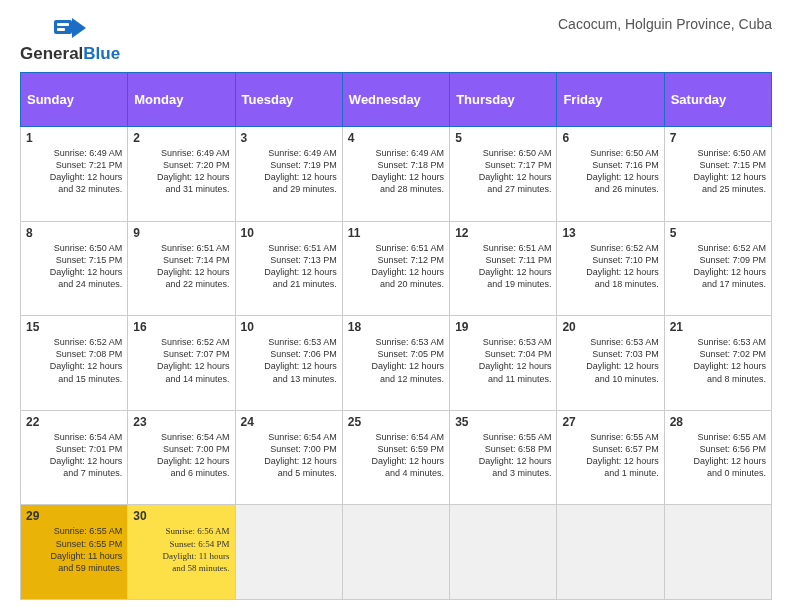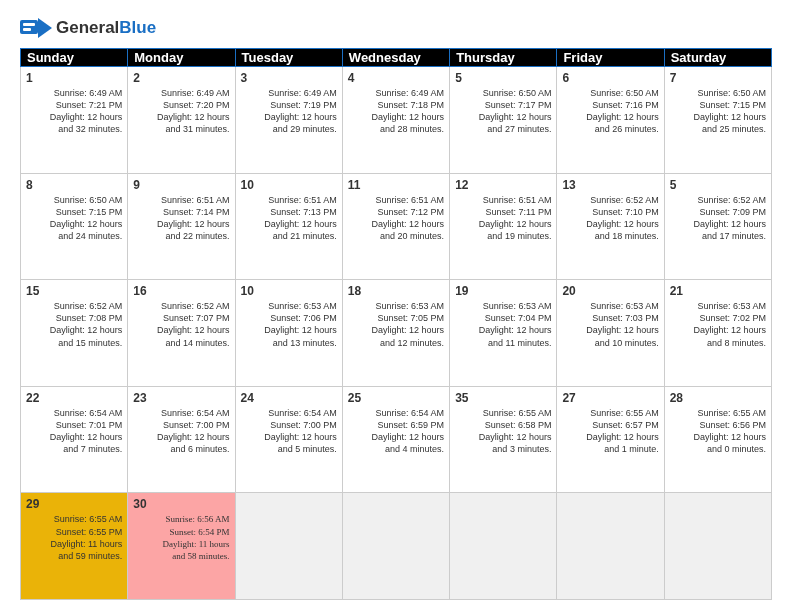--- a/index.html
+++ b/index.html
@@ -25,20 +25,21 @@
     }
     .logo {
       display: flex;
       flex-direction: column;
       align-items: flex-start;
     }
     .logo-row {
       display: flex;
       align-items: center;
       gap: 4px;
+      flex-direction: column;
     }
     .title-section {
       text-align: right;
     }
     .month-title {
       font-size: 32px;
       font-weight: bold;
       color: #333;
       line-height: 1.1;
     }
@@ -46,24 +47,24 @@
       font-size: 14px;
       color: #555;
     }
     .calendar {
       flex: 1;
       border-collapse: collapse;
       width: 100%;
       table-layout: fixed;
     }
     .calendar th {
-      background: #000000;
+      background: #8b5cf6;
       color: #fff;
       text-align: left;
-      padding: 1px 6px;
+      padding: 19px 6px;
       font-size: 13px;
       font-weight: bold;
       border: 1px solid #1a6fc4;
     }
     .calendar td {
       vertical-align: top;
       padding: 4px 5px;
       font-size: 9.5px;
       color: #333;
       border: 1px solid #ccc;
@@ -97,20 +98,21 @@
           <polygon points="18,2 32,12 18,22" fill="#1a6fc4"></polygon>
           <rect x="3" y="7" width="12" height="3" rx="1" fill="white"></rect>
           <rect x="3" y="12" width="8" height="3" rx="1" fill="white"></rect>
         </svg>
         <div>
           <span style="font-size:17px;font-weight:bold;color:#333;">General</span><span style="font-size:17px;font-weight:bold;color:#1a6fc4;">Blue</span>
         </div>
       </div>
     </div>
     <div class="title-section">
+      <div class="subtitle">Cacocum, Holguin Province, Cuba</div>
     </div>
   </div>
 
   <table class="calendar">
     <thead>
       <tr>
       <th>Sunday</th>
           <th>Monday</th>
           <th>Tuesday</th>
           <th>Wednesday</th>
@@ -325,21 +327,21 @@
           </td>
         </tr>
         <tr>
           <td style="background: #eab308;">
             <span class="day-num">29</span>
             <div class="cell-text" style="white-space: pre-line;">Sunrise: 6:55 AM
 Sunset: 6:55 PM
 Daylight: 11 hours
 and 59 minutes.</div>
           </td>
-          <td style="background: #fca5a5;">
+          <td style="background: #fde047;">
             <span class="day-num">30</span>
             <div class="cell-text" style="white-space: pre-line; font-family: Liberation Serif, serif;">Sunrise: 6:56 AM
 Sunset: 6:54 PM
 Daylight: 11 hours
 and 58 minutes.</div>
           </td>
           <td class="empty"></td>
           <td class="empty"></td>
           <td class="empty"></td>
           <td class="empty"></td>

